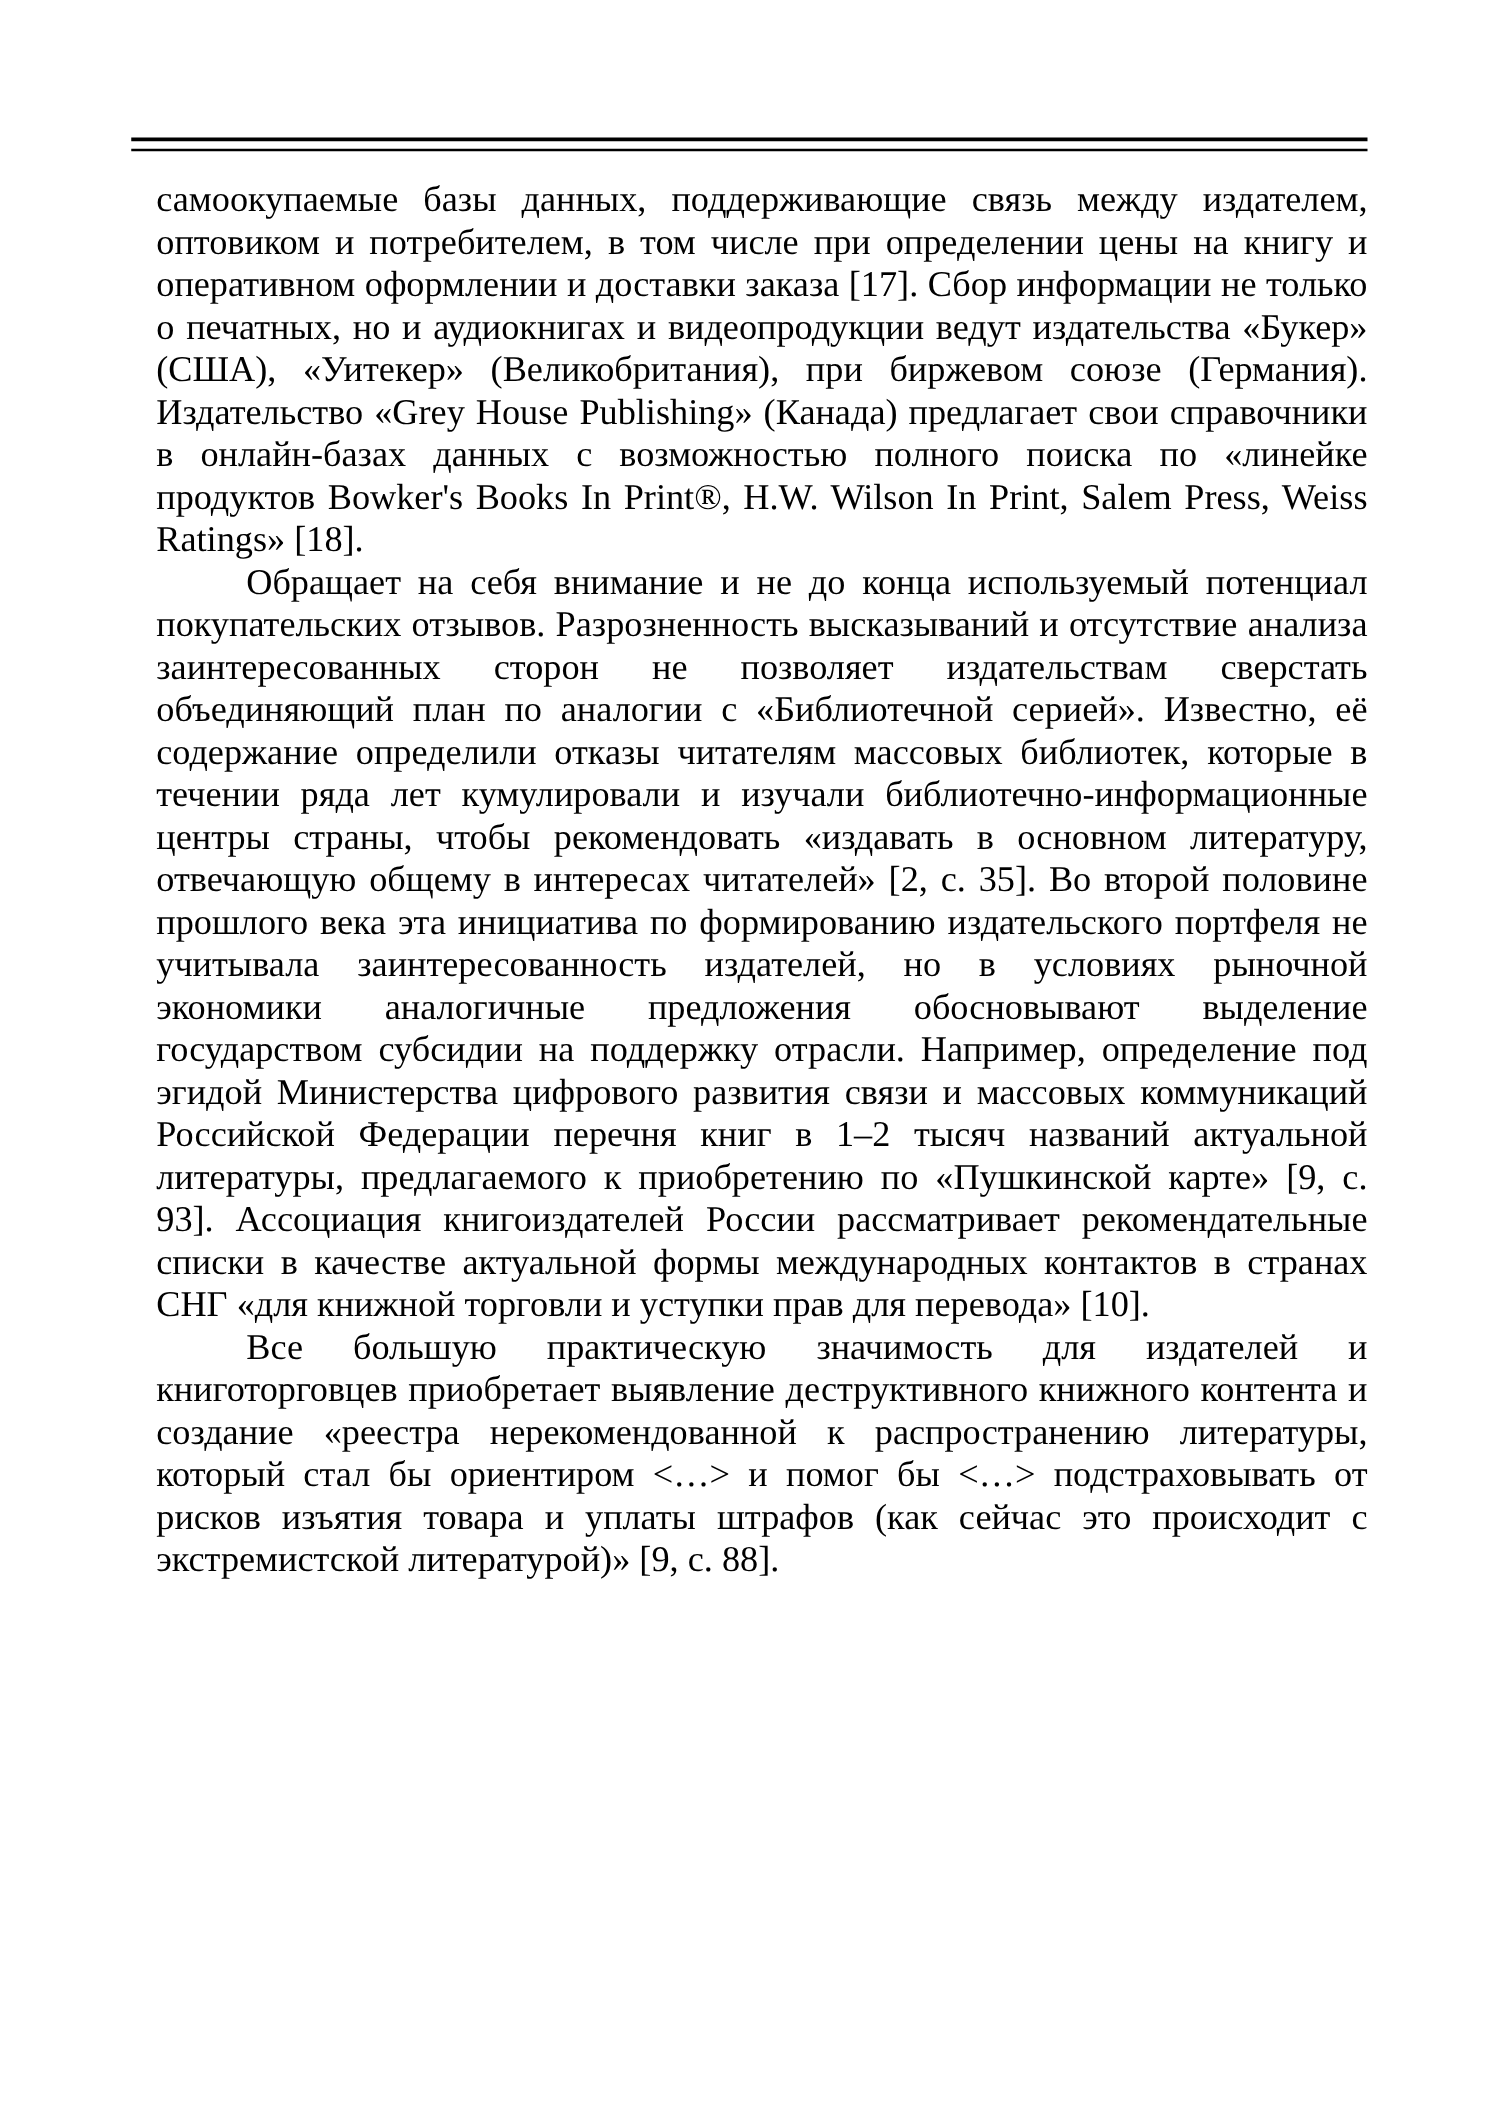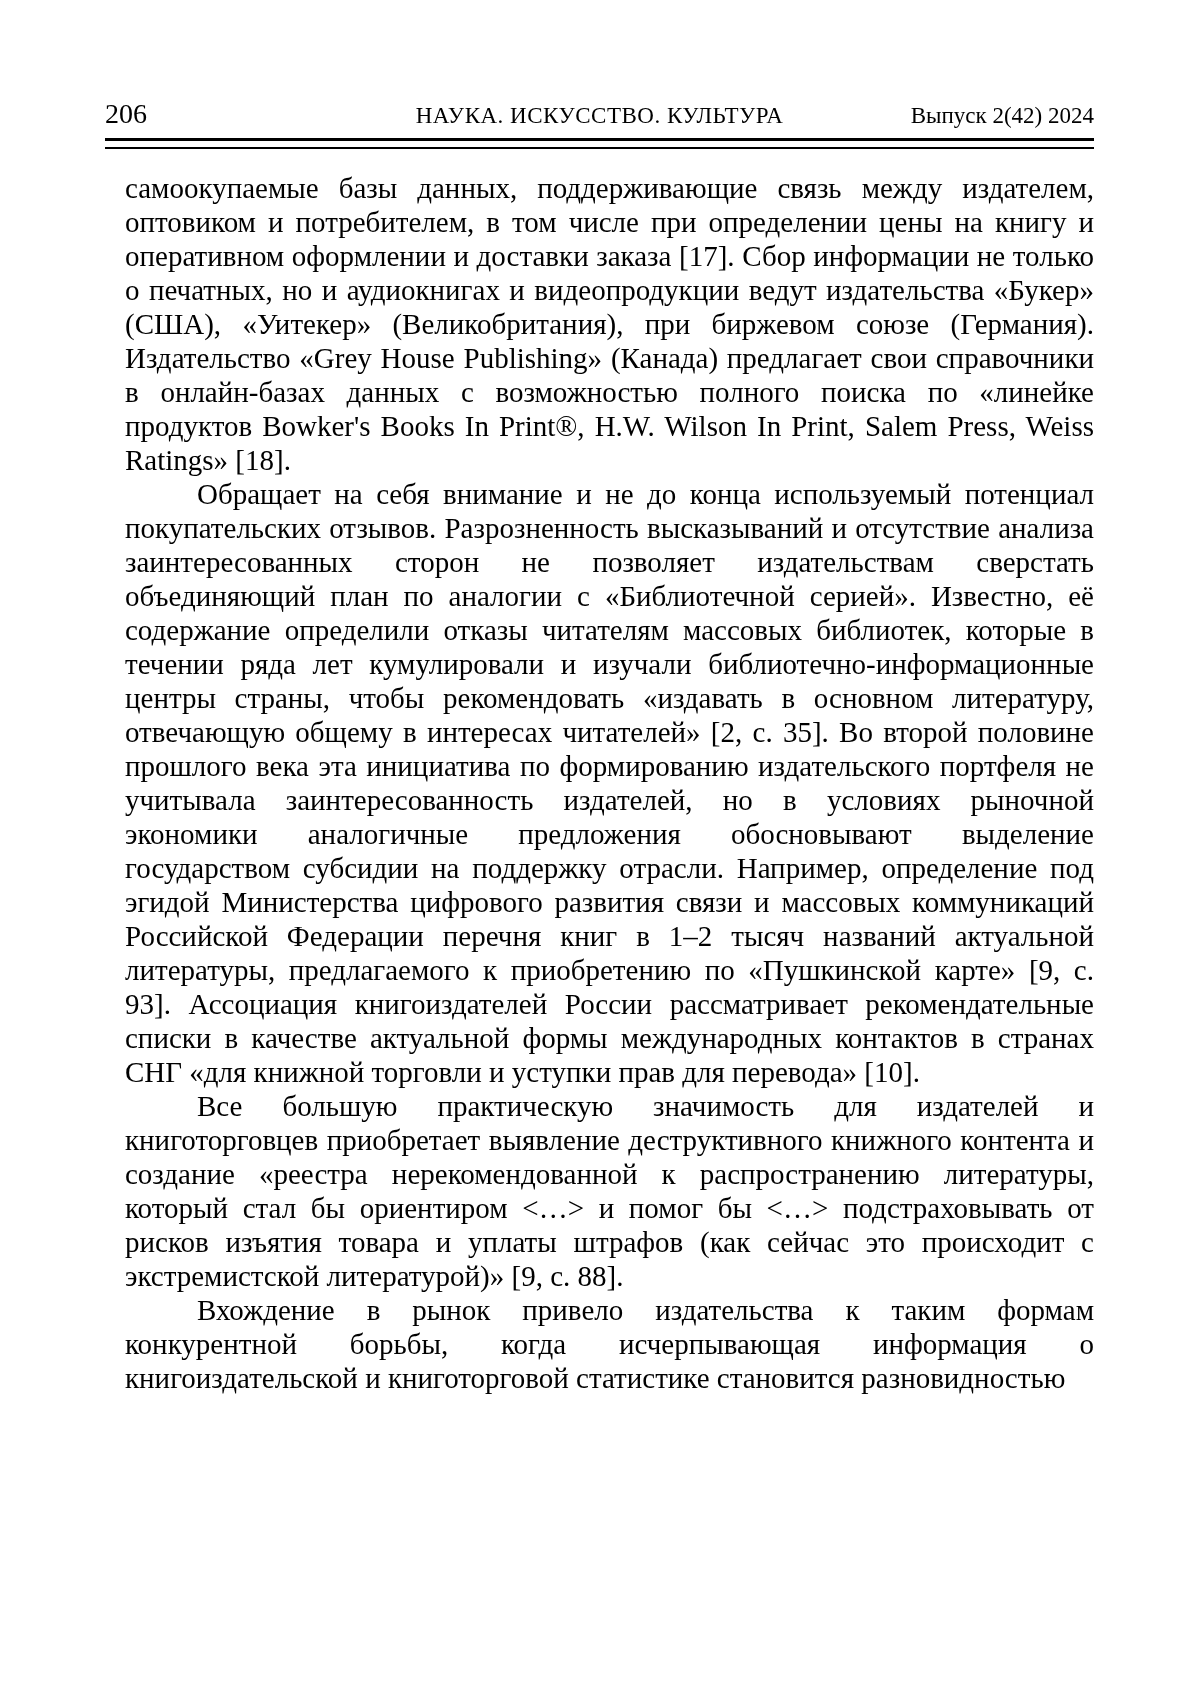--- a/index.html
+++ b/index.html
@@ -61,28 +61,22 @@
   }
   .para.continued {
     text-indent: 0;
   }
 </style>
 </head>
 <body>
 
 <div class="page">
 
-  <div class="running-head">
-    <span class="pnum">206</span>
-    <span class="jtitle">НАУКА. ИСКУССТВО. КУЛЬТУРА</span>
-    <span class="issue">Выпуск 2(42) 2024</span>
-  </div>
 
   <div class="double-rule"></div>
 
   <div class="content">
     <p class="para continued">самоокупаемые базы данных, поддерживающие связь между издателем, оптовиком и потребителем, в том числе при определении цены на книгу и оперативном оформлении и доставки заказа [17]. Сбор информации не только о печатных, но и аудиокнигах и видеопродукции ведут издательства «Букер» (США), «Уитекер» (Великобритания), при биржевом союзе (Германия). Издательство «Grey House Publishing» (Канада) предлагает свои справочники в онлайн-базах данных с возможностью полного поиска по «линейке продуктов Bowker's Books In Print®, H.W. Wilson In Print, Salem Press, Weiss Ratings» [18].</p>
     <p class="para">Обращает на себя внимание и не до конца используемый потенциал покупательских отзывов. Разрозненность высказываний и отсутствие анализа заинтересованных сторон не позволяет издательствам сверстать объединяющий план по аналогии с «Библиотечной серией». Известно, её содержание определили отказы читателям массовых библиотек, которые в течении ряда лет кумулировали и изучали библиотечно-информационные центры страны, чтобы рекомендовать «издавать в основном литературу, отвечающую общему в интересах читателей» [2, с. 35]. Во второй половине прошлого века эта инициатива по формированию издательского портфеля не учитывала заинтересованность издателей, но в условиях рыночной экономики аналогичные предложения обосновывают выделение государством субсидии на поддержку отрасли. Например, определение под эгидой Министерства цифрового развития связи и массовых коммуникаций Российской Федерации перечня книг в 1–2 тысяч названий актуальной литературы, предлагаемого к приобретению по «Пушкинской карте» [9, с. 93]. Ассоциация книгоиздателей России рассматривает рекомендательные списки в качестве актуальной формы международных контактов в странах СНГ «для книжной торговли и уступки прав для перевода» [10].</p>
     <p class="para">Все большую практическую значимость для издателей и книготорговцев приобретает выявление деструктивного книжного контента и создание «реестра нерекомендованной к распространению литературы, который стал бы ориентиром &lt;…&gt; и помог бы &lt;…&gt; подстраховывать от рисков изъятия товара и уплаты штрафов (как сейчас это происходит с экстремистской литературой)» [9, с. 88].</p>
-    <p class="para">Вхождение в рынок привело издательства к таким формам конкурентной борьбы, когда исчерпывающая информация о книгоиздательской и книготорговой статистике становится разновидностью</p>
   </div>
 
 </div>
 
 </body></html>

